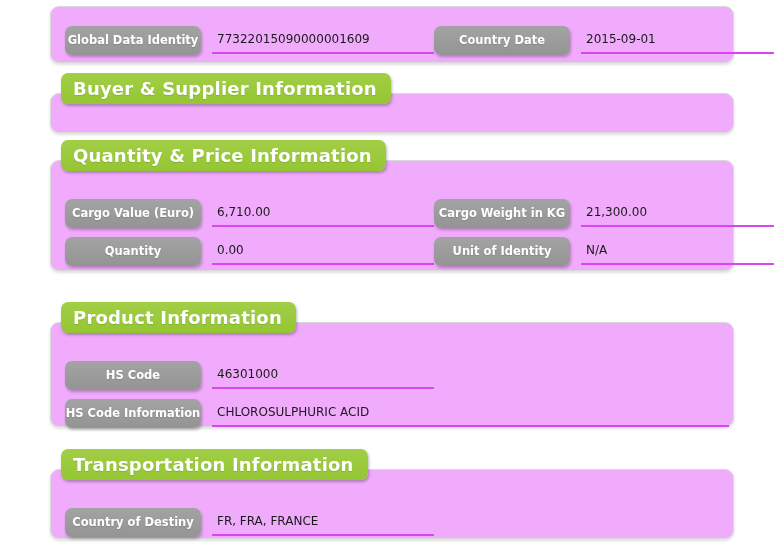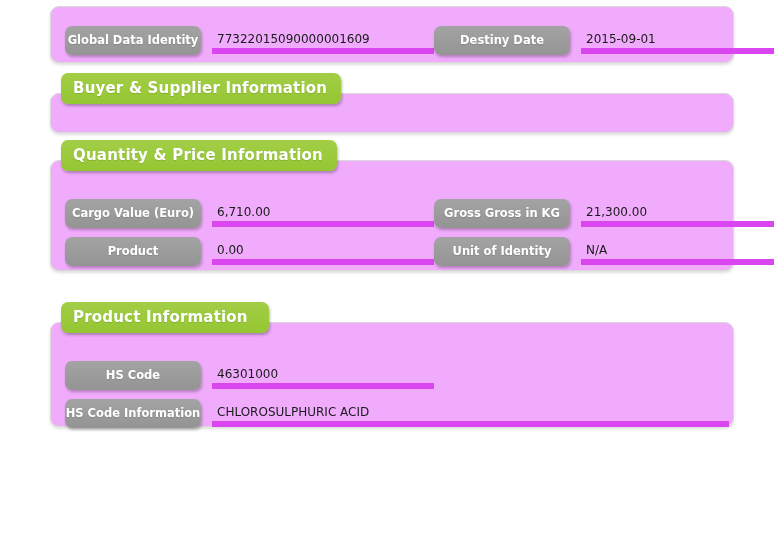--- a/index.html
+++ b/index.html
@@ -41,21 +41,21 @@
     top: -21px;
     left: 10px;
     height: 31px;
     line-height: 31px;
     padding: 0 14px 0 12px;
     min-width: 208px;
     box-sizing: border-box;
     background: #9ACA3C;
     background: linear-gradient(to bottom, #a2ce46 0%, #95c633 100%);
     color: #ffffff;
-    font-size: 15px;
+    font-size: 18px;
     font-weight: bold;
     letter-spacing: 0.2px;
     border-radius: 7px;
     box-shadow: 1px 2px 3px rgba(0,0,0,0.28);
     white-space: nowrap;
     text-shadow: 0 1px 1px rgba(0,0,0,0.12);
   }
 
   
   .field {
@@ -83,69 +83,76 @@
     text-shadow: 0 1px 1px rgba(0,0,0,0.12);
   }
   .value {
     position: absolute;
     left: 147px;
     top: 0;
     height: 28px;
     line-height: 26px;
     box-sizing: border-box;
     padding-left: 5px;
-    border-bottom: 6px solid #d946ef;
+    border-bottom: 2px solid #d946ef;
     color: #1a1a1a;
     font-size: 12px;
     white-space: nowrap;
     overflow: hidden;
   }
   .value.w-std { width: 222px; }
   .value.w-wide { width: 517px; }
 </style>
 </head>
 <body>
 
 <div class="page">
     <div class="panel" style="top: 6px; height: 57px;">
       <div class="field" style="left: 14px; top: 19px;">
         <div class="pill">Global Data Identity</div>
         <div class="value w-std">77322015090000001609</div>
       </div>
       <div class="field" style="left: 383px; top: 19px;">
-        <div class="pill">Destiny Date</div>
+        <div class="pill">Country Date</div>
         <div class="value w-std">2015-09-01</div>
       </div>
     </div>
     <div class="panel" style="top: 93px; height: 40px;">
       <div class="section-tab">Buyer &amp; Supplier Information</div>
     </div>
     <div class="panel" style="top: 160px; height: 111px;">
       <div class="section-tab">Quantity &amp; Price Information</div>
       <div class="field" style="left: 14px; top: 38px;">
         <div class="pill">Cargo Value (Euro)</div>
         <div class="value w-std">6,710.00</div>
       </div>
       <div class="field" style="left: 383px; top: 38px;">
-        <div class="pill">Gross Gross in KG</div>
+        <div class="pill">Cargo Weight in KG</div>
         <div class="value w-std">21,300.00</div>
       </div>
       <div class="field" style="left: 14px; top: 76px;">
-        <div class="pill">Product</div>
+        <div class="pill">Quantity</div>
         <div class="value w-std">0.00</div>
       </div>
       <div class="field" style="left: 383px; top: 76px;">
         <div class="pill">Unit of Identity</div>
         <div class="value w-std">N/A</div>
       </div>
     </div>
     <div class="panel" style="top: 322px; height: 105px; padding-left: 13px;">
       <div class="section-tab">Product Information</div>
       <div class="field" style="left: 14px; top: 38px;">
         <div class="pill">HS Code</div>
         <div class="value w-std">46301000</div>
       </div>
       <div class="field" style="left: 14px; top: 76px;">
         <div class="pill">HS Code Information</div>
         <div class="value w-wide">CHLOROSULPHURIC ACID</div>
       </div>
     </div>
+    <div class="panel" style="top: 469px; height: 70px;">
+      <div class="section-tab">Transportation Information</div>
+      <div class="field" style="left: 14px; top: 38px;">
+        <div class="pill">Country of Destiny</div>
+        <div class="value w-std">FR, FRA, FRANCE</div>
+      </div>
+    </div>
   </div>
 
 </body></html>

